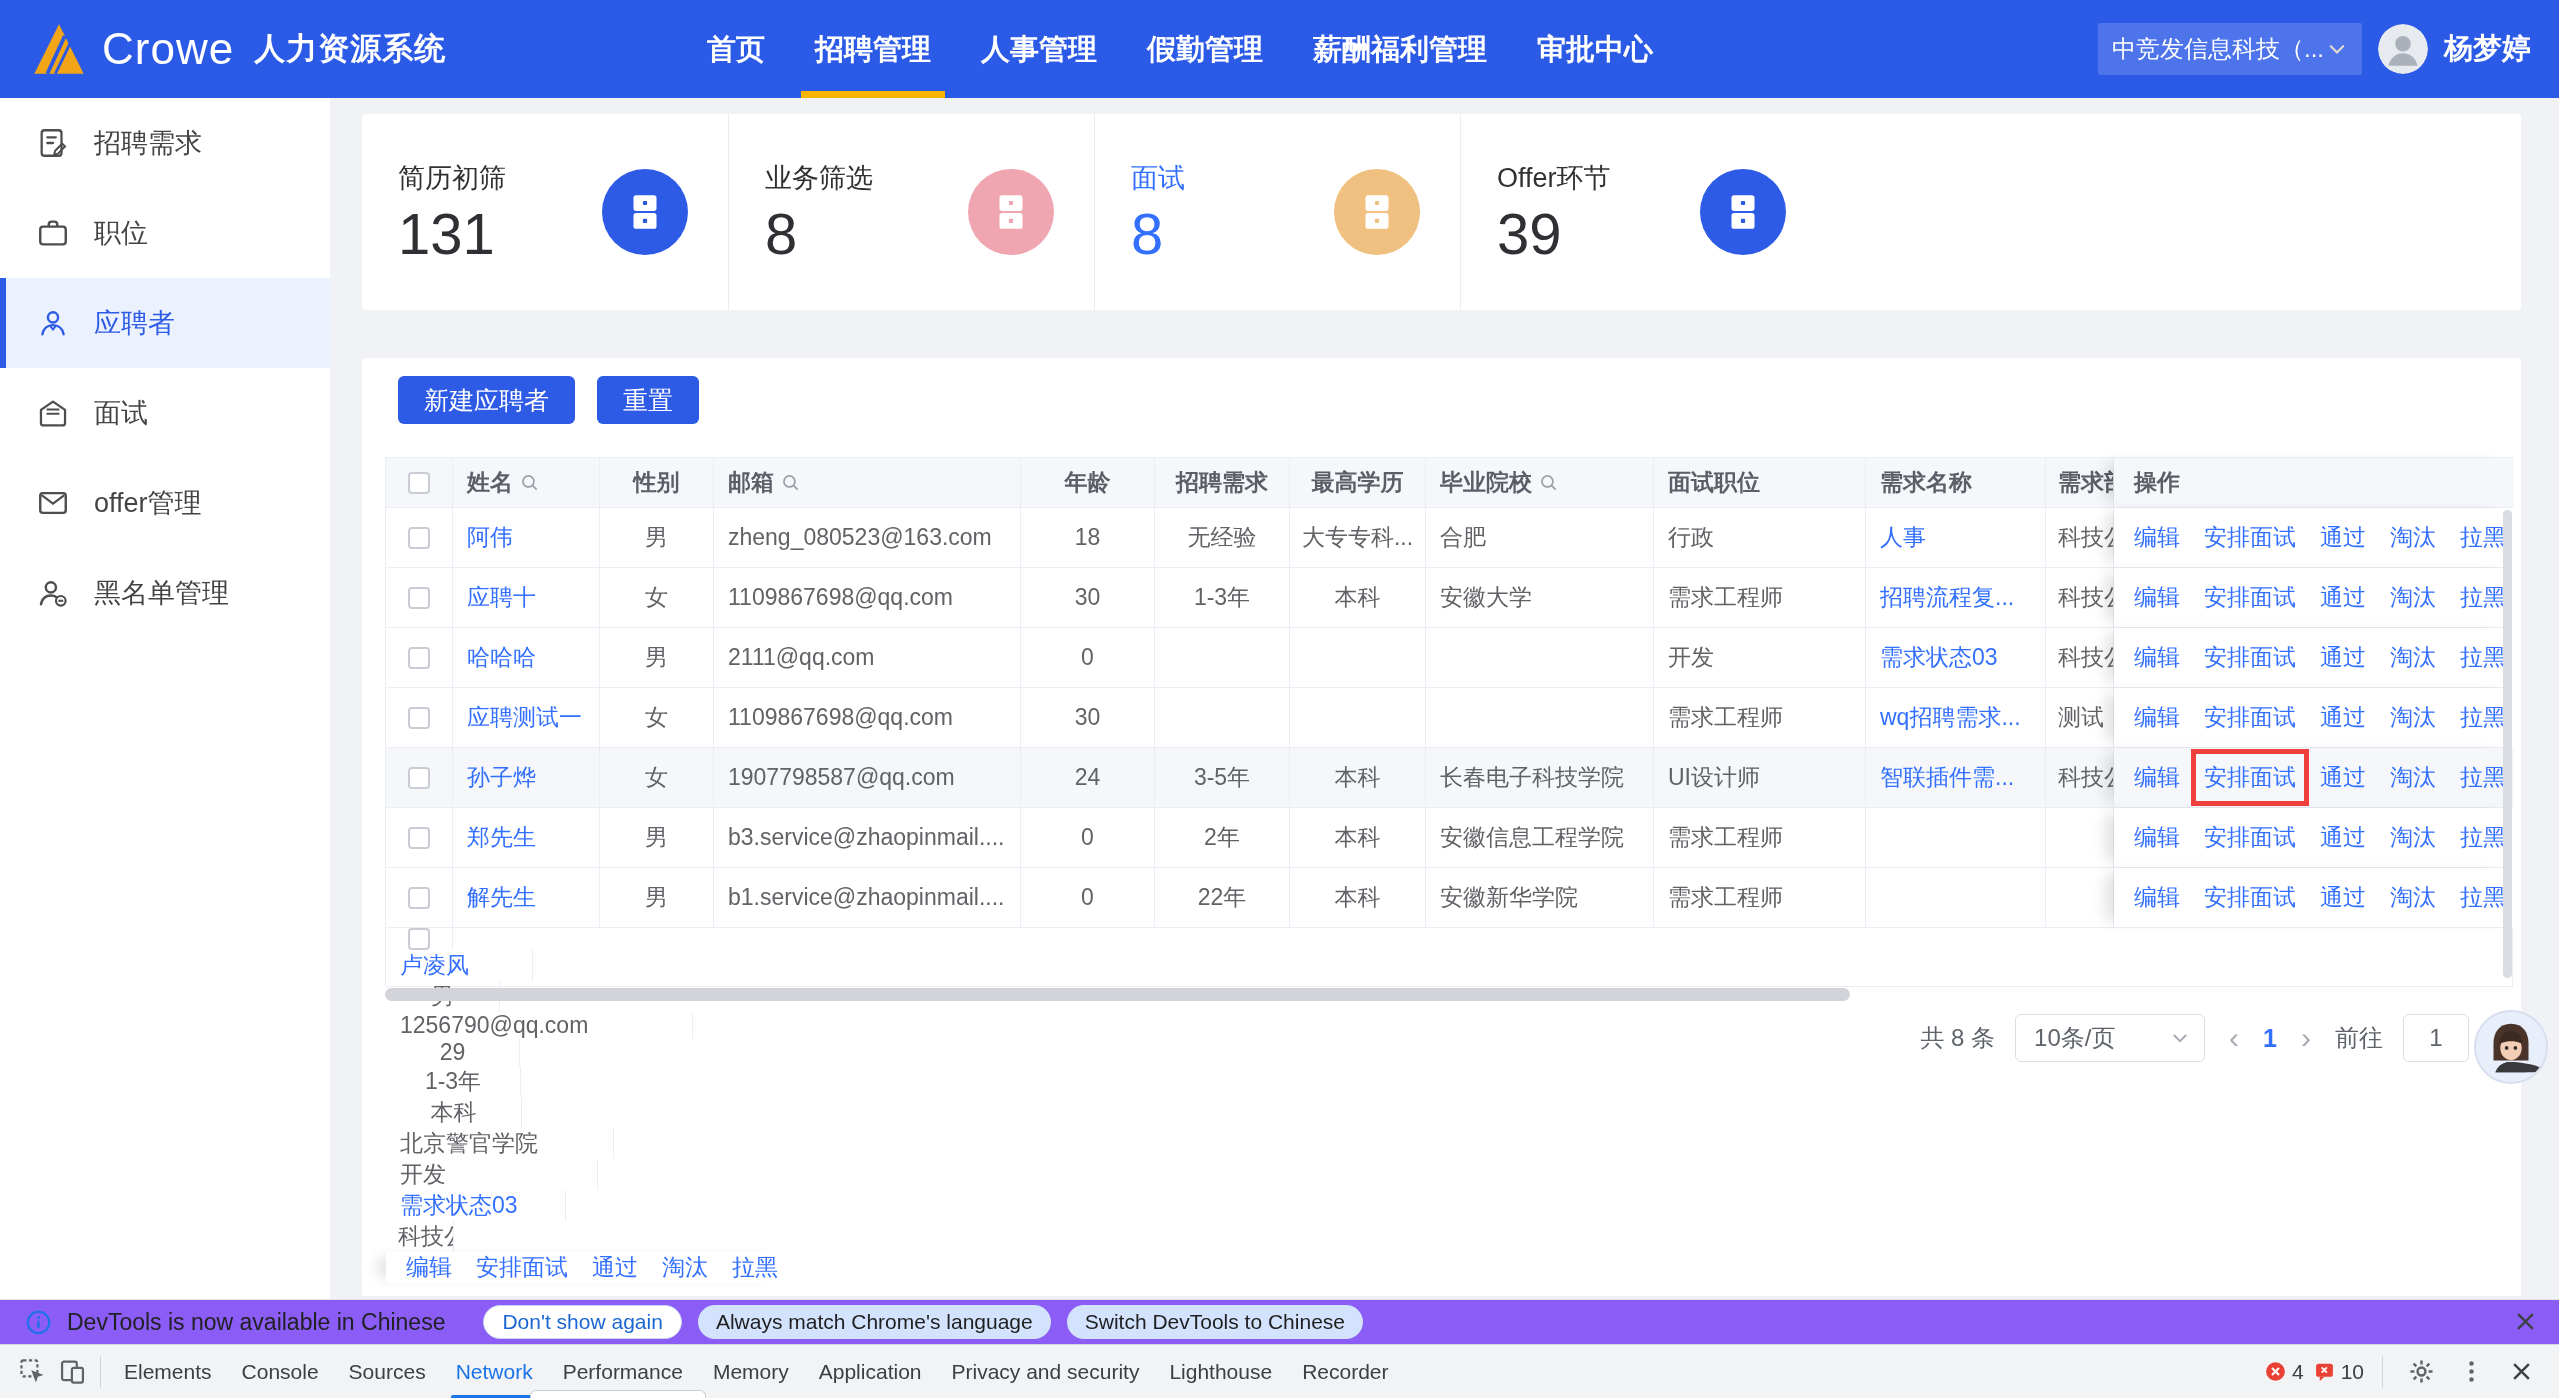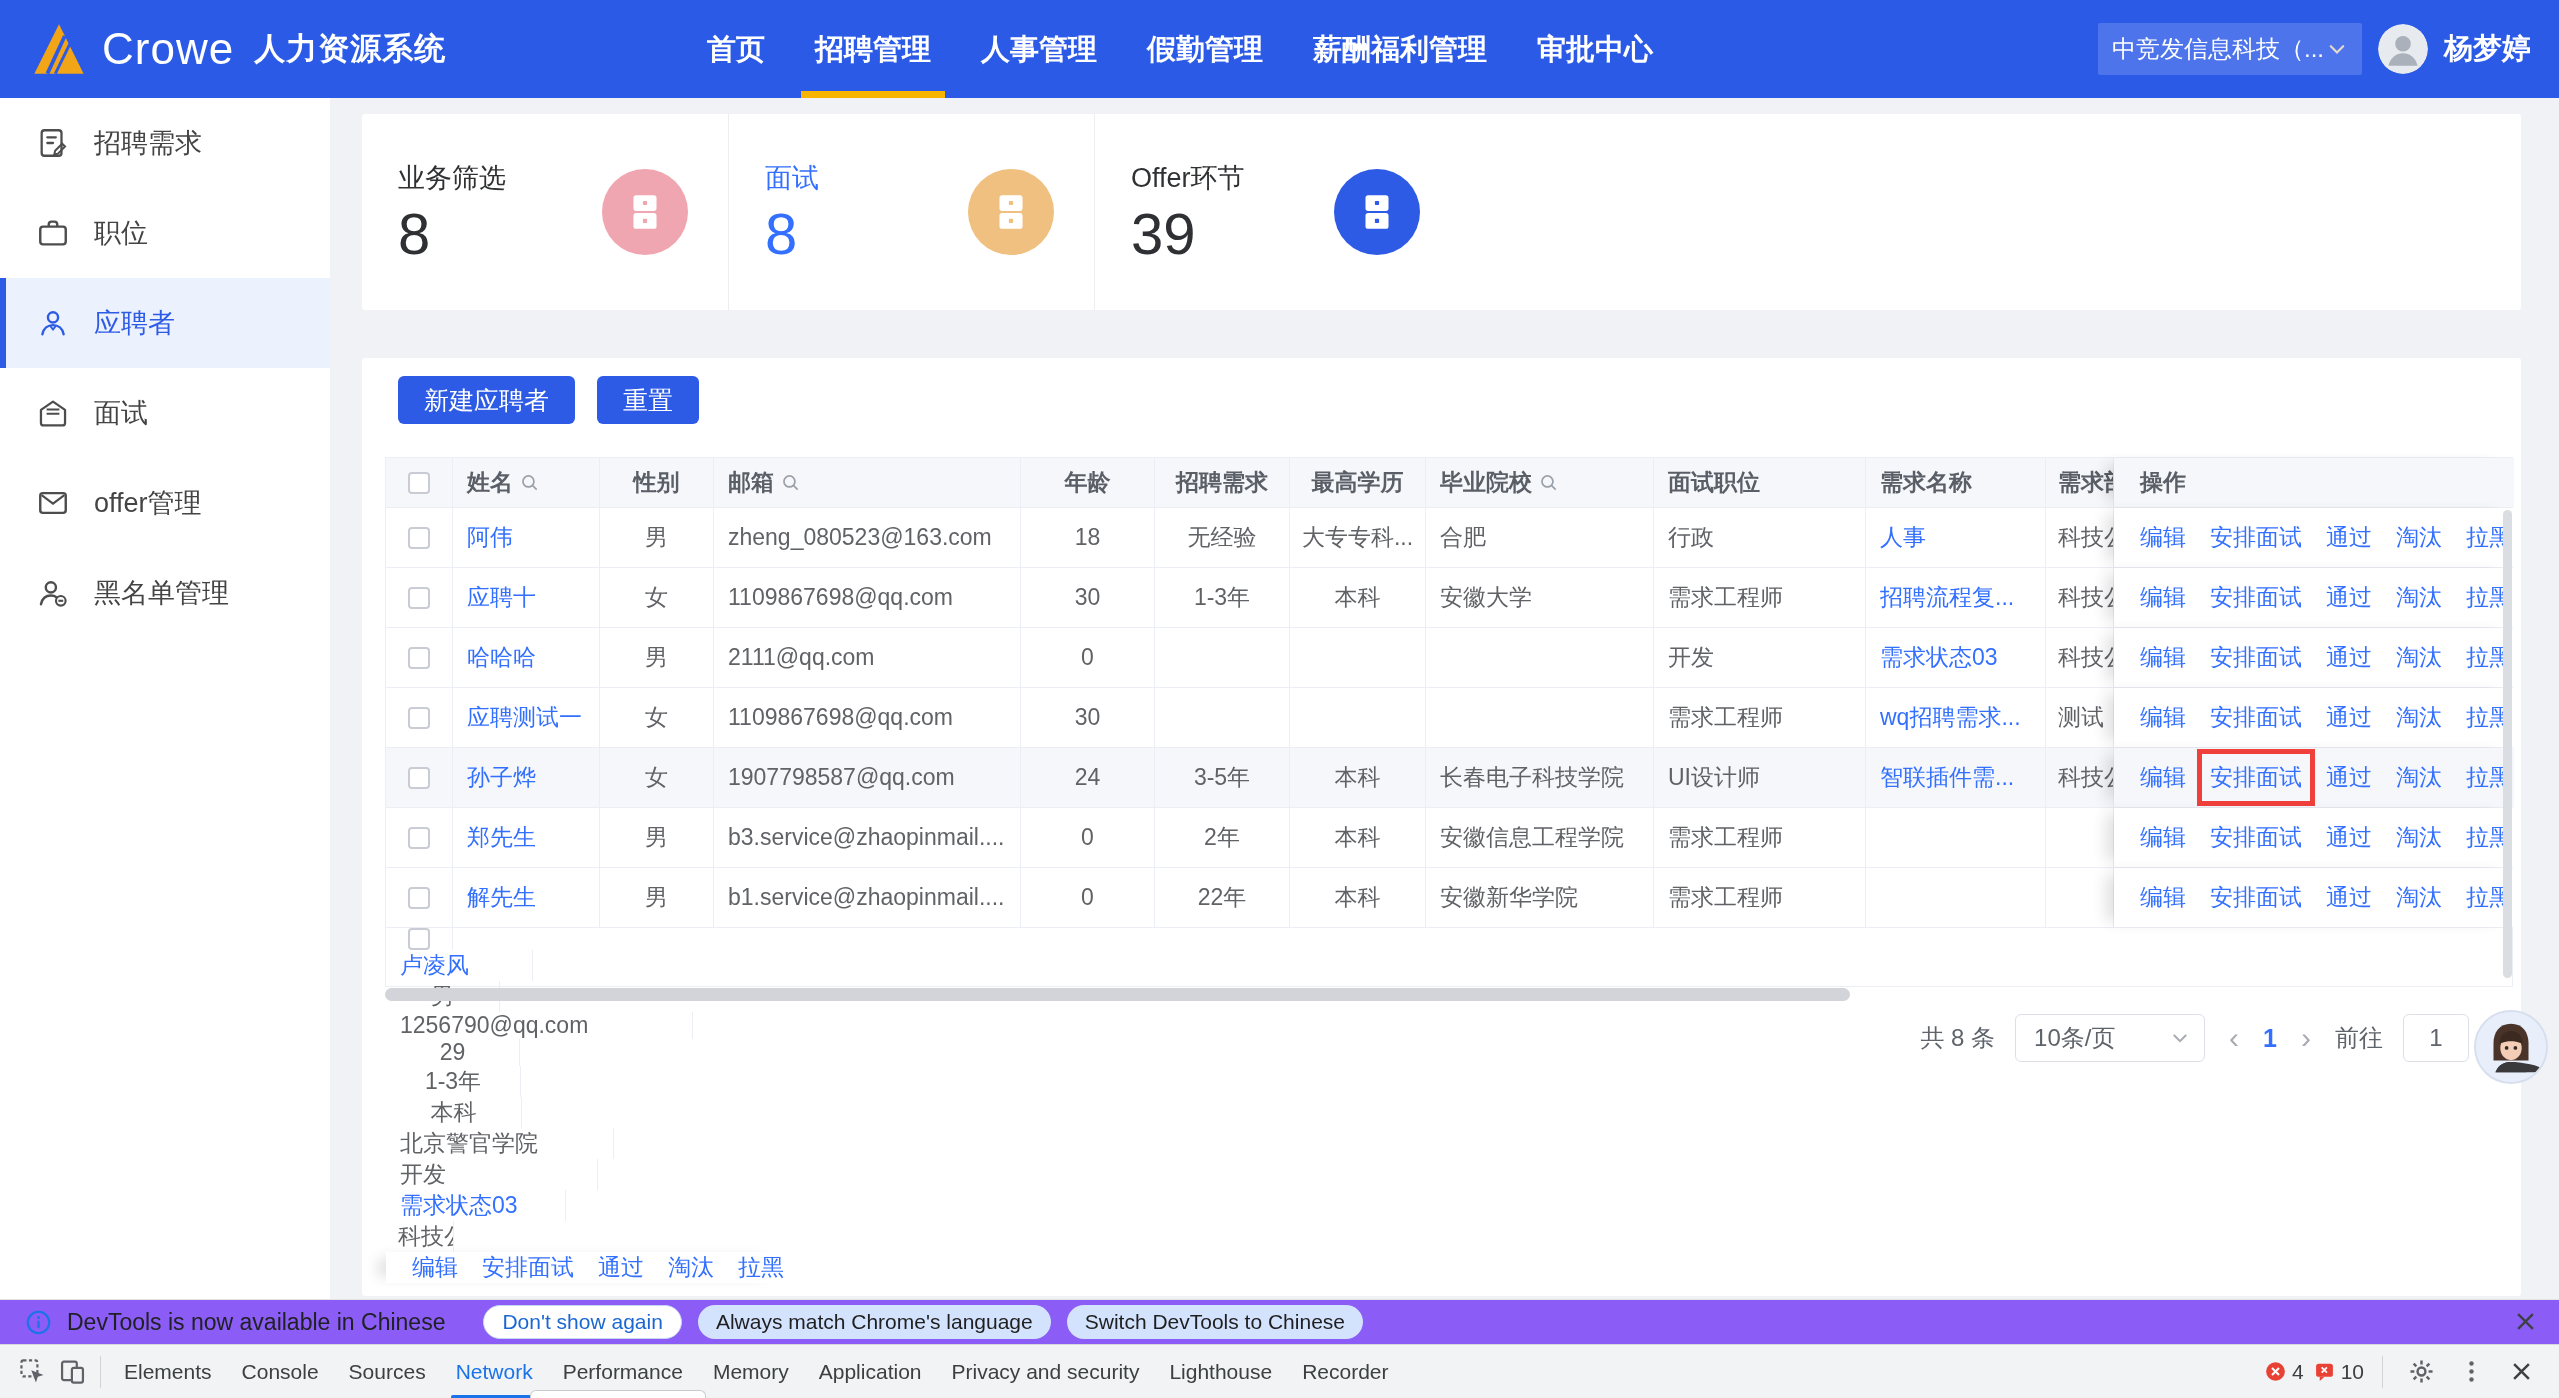--- a/index.html
+++ b/index.html
@@ -55,21 +55,21 @@
   .c1{width:147px;}
   .c2{width:114px;justify-content:center;}
   .c3{width:307px;}
   .c4{width:134px;justify-content:center;}
   .c5{width:135px;justify-content:center;}
   .c6{width:136px;justify-content:center;}
   .c7{width:228px;}
   .c8{width:212px;}
   .c9{width:180px;}
   .c10{width:68px;padding:0 0 0 12px;}
-  .c11{width:400px;border-right:none;gap:24px;padding:0 14px 0 26px;box-shadow:-14px 0 14px -6px rgba(0,0,0,.12);position:relative;background:#fff;overflow:visible;}
+  .c11{width:400px;border-right:none;gap:24px;padding:0 14px 0 20px;box-shadow:-14px 0 14px -6px rgba(0,0,0,.12);position:relative;background:#fff;overflow:visible;}
   .hrow .c11{background:#f5f7fa;}
   .trow.hl .c11{background:#f5f7fa;}
   .checkbox{width:22px;height:22px;border:2px solid #c9ccd4;border-radius:4px;background:#fff;cursor:pointer;}
   a.tlink{color:#3370ff;text-decoration:none;cursor:pointer;}
   a.action{color:#3370ff;text-decoration:none;font-size:23px;cursor:pointer;}
   a.action.boxed{outline:5px solid #f0403c;outline-offset:8px;}
 
   .hscroll{position:absolute;left:23px;top:630px;width:1465px;height:13px;border-radius:7px;background:#d2d4d9;}
   .vscroll{position:absolute;left:2141px;top:152px;width:9px;height:468px;border-radius:5px;background:#dadde2;}
 
@@ -198,20 +198,34 @@
             <path d="M15.8 17.5h3.4" stroke="currentColor" stroke-width="1.5"></path>
           </svg>
         </span>
         <span class="slab">黑名单管理</span>
       </div>
     </aside>
 
   <main class="main">
 
     <section class="stats-card" id="stats">
+        <div class="stat">
+          <div class="stxt">
+            <div class="slabel">简历初筛</div>
+            <div class="svalue">131</div>
+          </div>
+          <div class="scircle" style="background: rgb(46, 91, 230);">
+            <svg viewBox="0 0 24 24" width="46" height="46">
+              <rect x="6" y="3.2" width="12" height="8.3" rx="1.4" fill="#fff"></rect>
+              <rect x="6" y="12.5" width="12" height="8.3" rx="1.4" fill="#fff"></rect>
+              <rect x="10.9" y="6.2" width="2.2" height="2.2" rx="0.4" fill="#2e5be6"></rect>
+              <rect x="10.9" y="15.5" width="2.2" height="2.2" rx="0.4" fill="#2e5be6"></rect>
+            </svg>
+          </div>
+        </div>
         <div class="stat">
           <div class="stxt">
             <div class="slabel">业务筛选</div>
             <div class="svalue">8</div>
           </div>
           <div class="scircle" style="background: rgb(240, 166, 176);">
             <svg viewBox="0 0 24 24" width="46" height="46">
               <rect x="6" y="3.2" width="12" height="8.3" rx="1.4" fill="#fff"></rect>
               <rect x="6" y="12.5" width="12" height="8.3" rx="1.4" fill="#fff"></rect>
               <rect x="10.9" y="6.2" width="2.2" height="2.2" rx="0.4" fill="#f0a6b0"></rect>

